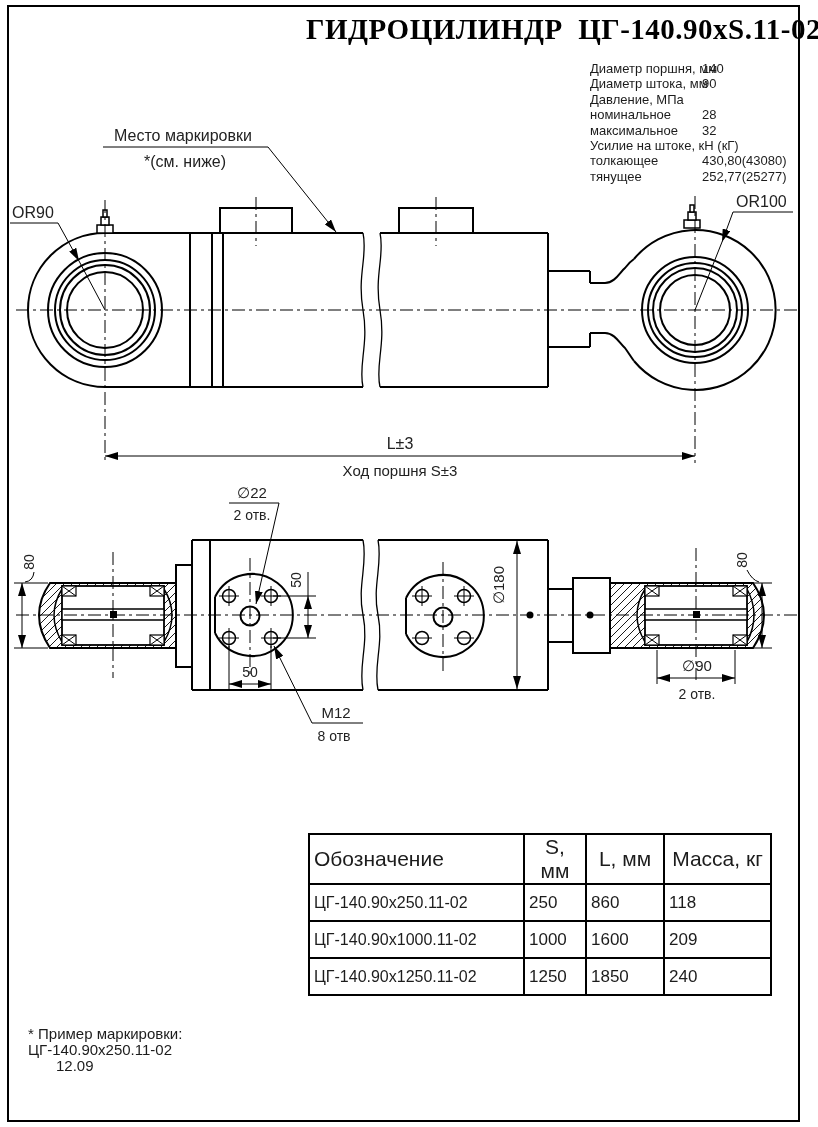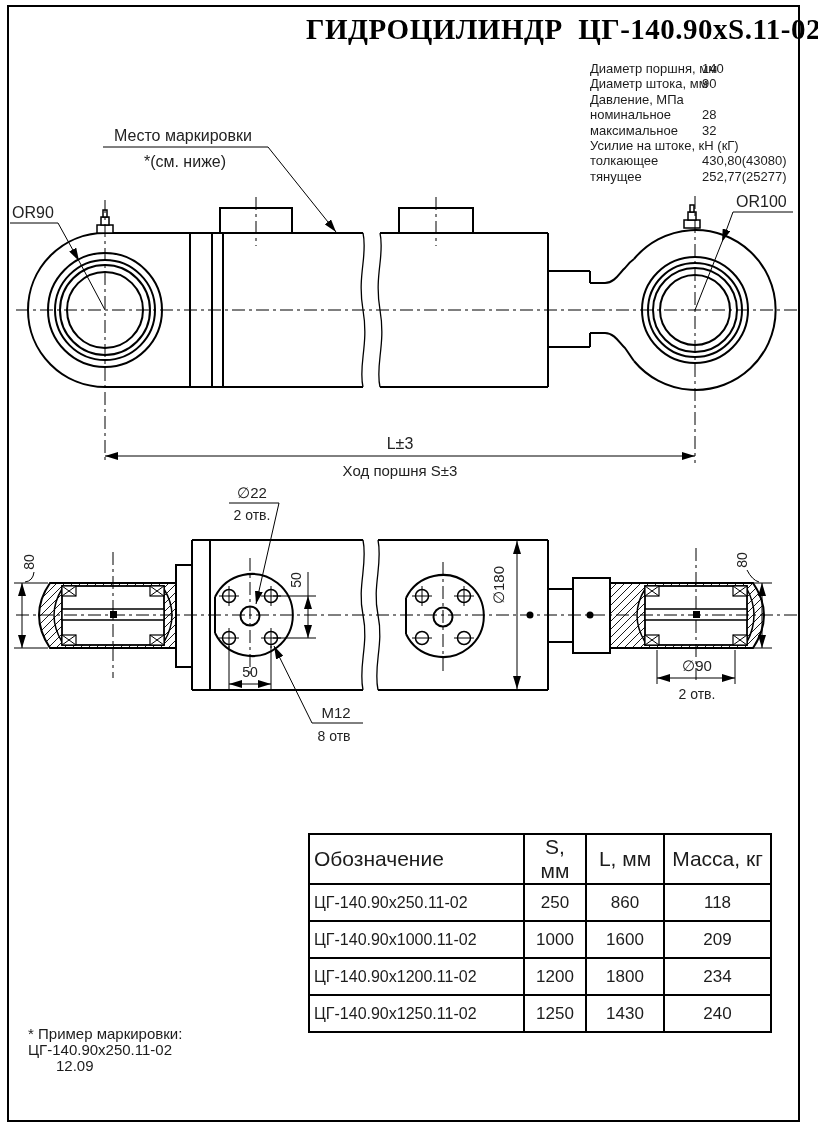--- a/index.html
+++ b/index.html
@@ -27,21 +27,21 @@
   .txt16{font-family:"Liberation Sans",sans-serif;font-size:16px;fill:#222;}
   .mid{text-anchor:middle;}
 
   
   .size-table{position:absolute;left:308px;top:833px;border-collapse:collapse;
         table-layout:fixed;background:#e5e5e5;}
   .size-table th,.size-table td{border:2px solid #000;padding:0 4px;background:#fff;}
   .size-table th{font-size:21px;font-weight:normal;height:41px;text-align:left;}
   .size-table th.cc{text-align:center;}
   .size-table td{font-size:16px;height:35px;text-align:left;}
-  .size-table td.cc{font-size:17px;text-align:center;}
+  .size-table td.cc{font-size:17px;text-align:left;}
   .footnote{position:absolute;left:28px;top:1026px;font-size:15px;line-height:16px;}
   .footnote .ind{padding-left:28px;}
 </style>
 </head>
 <body>
 
 <div class="page">
   <div class="sheet-border"></div>
 
   <h1 class="title">ГИДРОЦИЛИНДР  ЦГ-140.90xS.11-02</h1>
@@ -343,29 +343,23 @@
           <td class="cc">860</td>
           <td class="cc">118</td>
         </tr>
         <tr>
           <td>ЦГ-140.90x1000.11-02</td>
           <td class="cc">1000</td>
           <td class="cc">1600</td>
           <td class="cc">209</td>
         </tr>
         <tr>
-          <td>ЦГ-140.90x1200.11-02</td>
-          <td class="cc">1200</td>
-          <td class="cc">1800</td>
-          <td class="cc">234</td>
-        </tr>
-        <tr>
           <td>ЦГ-140.90x1250.11-02</td>
           <td class="cc">1250</td>
-          <td class="cc">1430</td>
+          <td class="cc">1850</td>
           <td class="cc">240</td>
         </tr>
       </tbody>
   </table>
 
   <div class="footnote">
     <div>* Пример маркировки:</div>
     <div>ЦГ-140.90x250.11-02</div>
     <div class="ind">12.09</div>
   </div>

